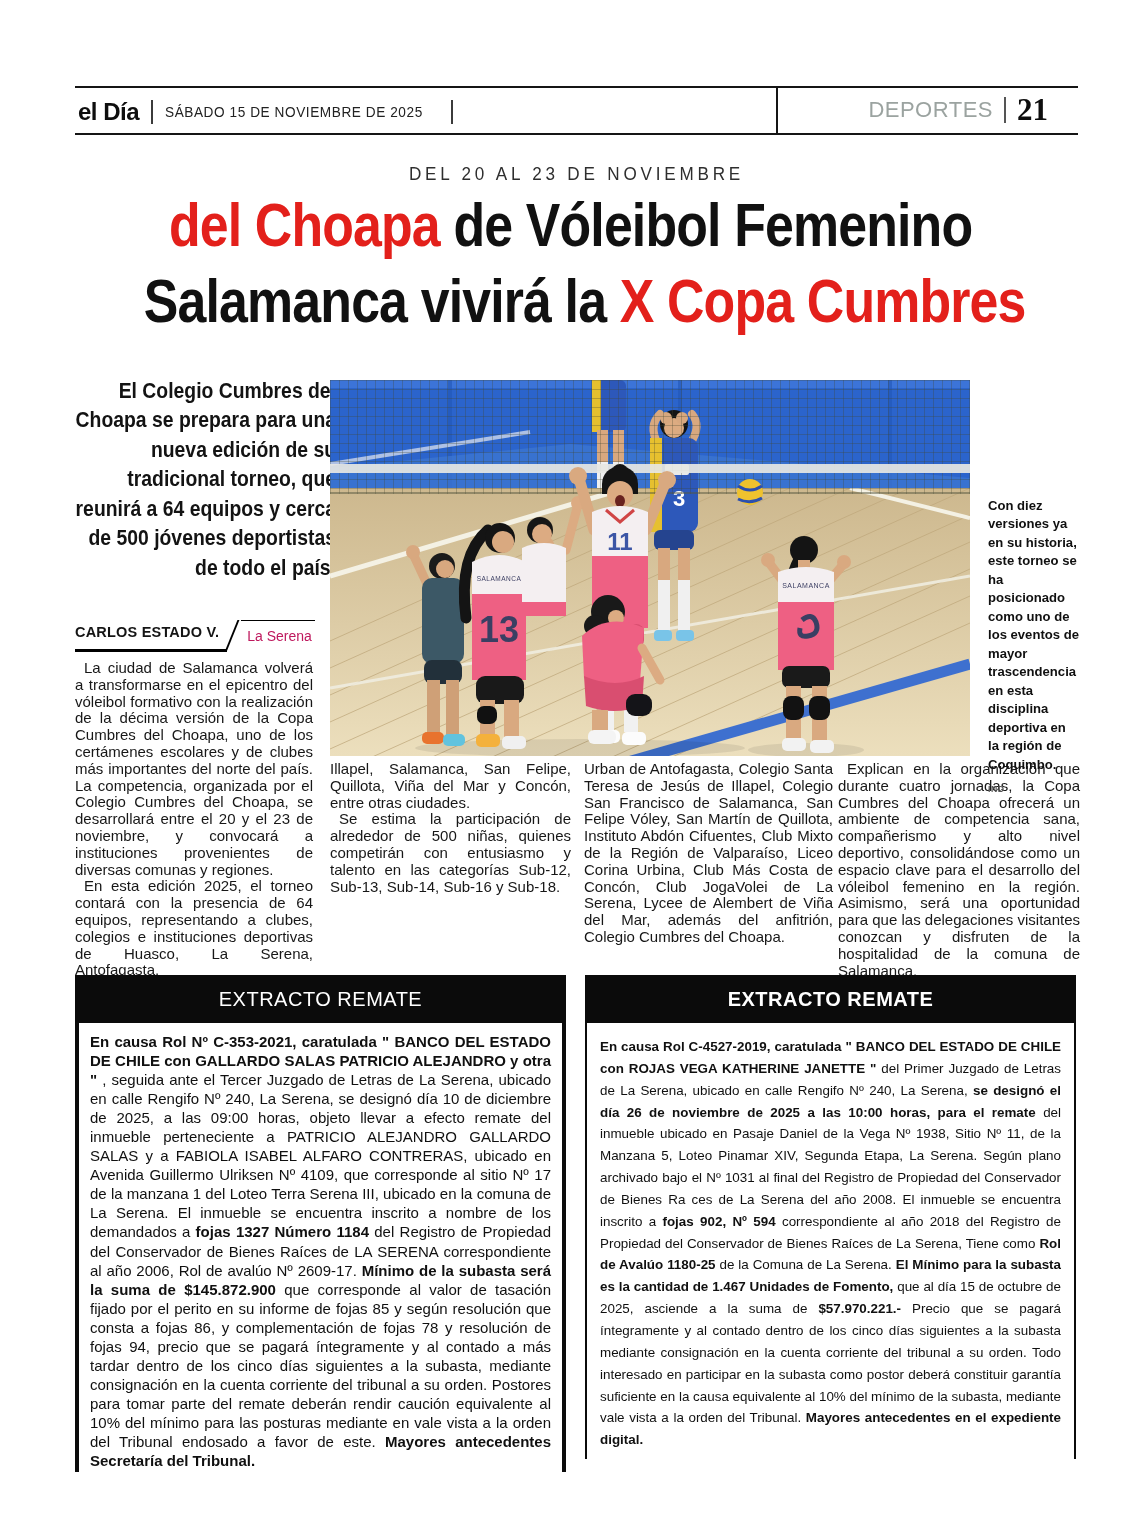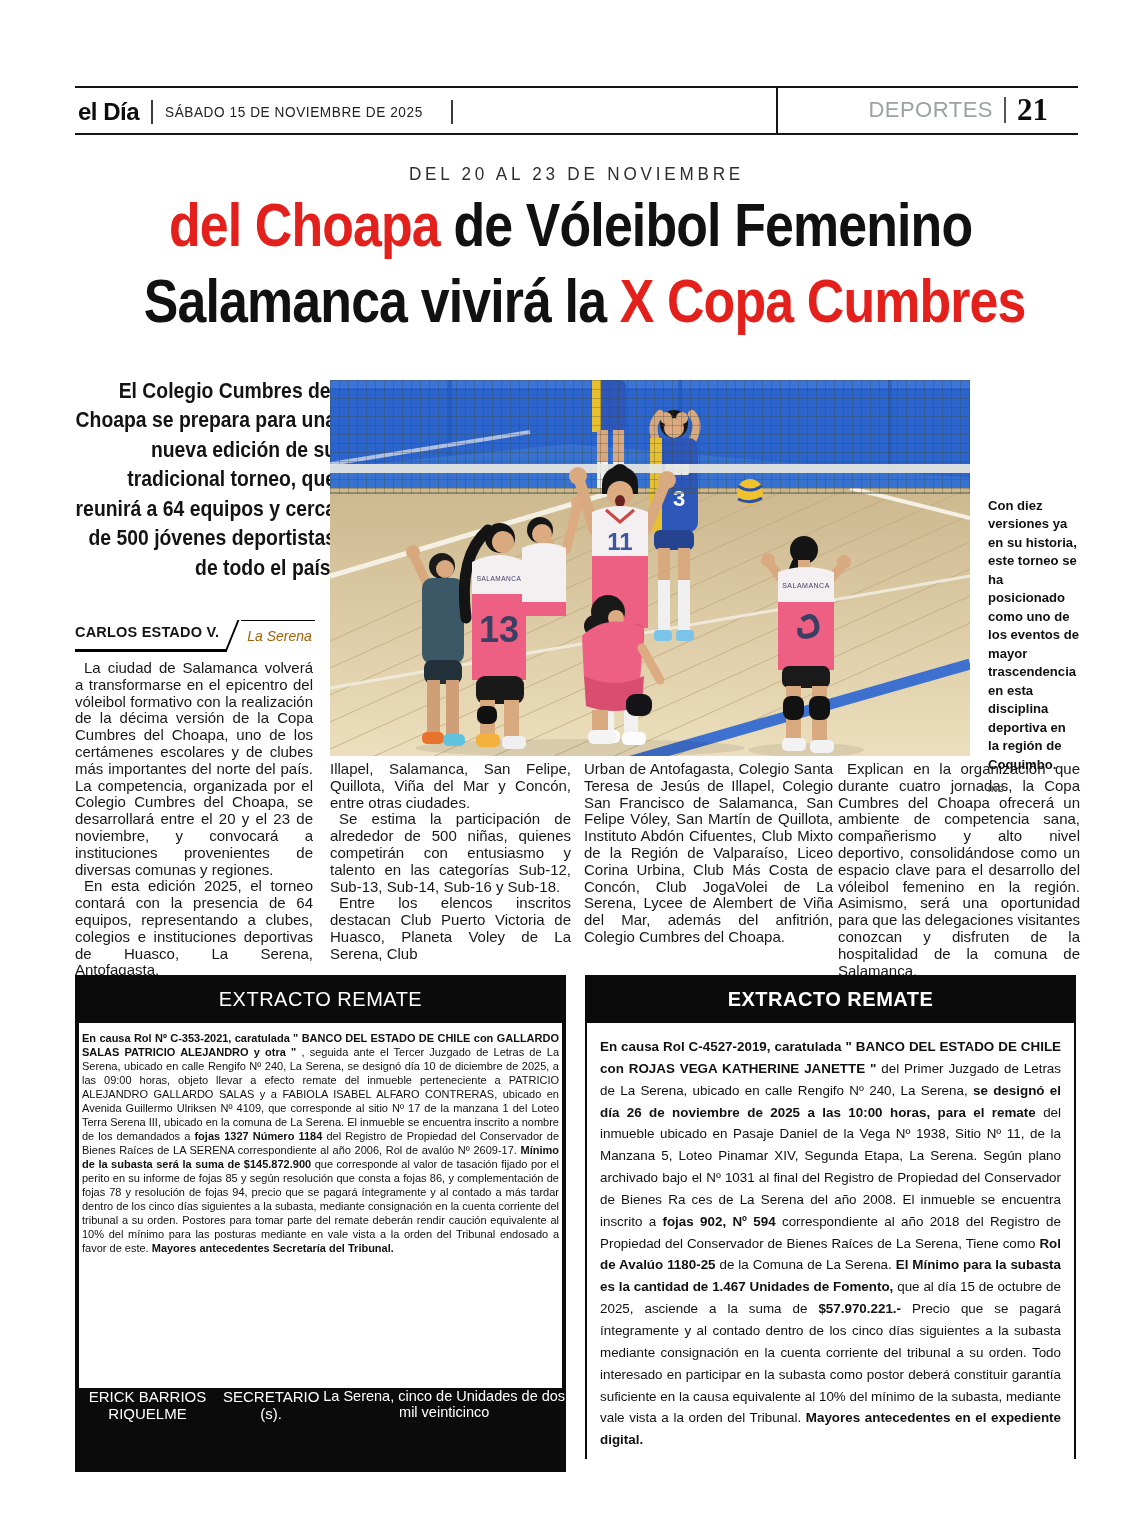--- a/index.html
+++ b/index.html
@@ -36,21 +36,21 @@
   .hl-scale{display:inline-block;transform:scaleX(.85);transform-origin:center;letter-spacing:-1px;}
   .hl-scale .r{color:var(--red);}
   
   .lede{position:absolute;left:40px;top:376px;width:296px;text-align:right;
     font-size:22px;font-weight:700;line-height:1.34;color:#131313;
     transform:scaleX(.88);transform-origin:top right;}
   .byline{position:absolute;left:75px;top:620px;width:240px;display:flex;align-items:stretch;}
   .by-author{font-size:14.5px;font-weight:700;letter-spacing:.2px;border-bottom:3.5px solid #000;
     padding:4px 8px 7px 0;white-space:nowrap;}
   .by-slash{width:2px;background:#000;transform:skewX(-22deg);margin:0 8px 0 4px;height:32px;}
-  .by-loc{flex:1;border-top:1.5px solid #000;padding:7px 0 0 6px;font-size:14px;color:#a16207;font-style:italic;}
+  .by-loc{flex:1;border-top:1.5px solid #000;padding:7px 0 0 6px;font-size:14px;color:#be185d;}
   
   .bodycol{position:absolute;font-size:15px;line-height:1.12;text-align:justify;color:#171717;}
   .bodycol p{text-indent:9px;margin:0;}
   .bodycol.cont p:first-child{text-indent:0;}
   .col1{left:75px;top:660px;width:238px;height:296px;}
   .col2{left:330px;top:761px;width:241px;height:202px;}
   .col3{left:584px;top:761px;width:249px;height:202px;}
   .col4{left:838px;top:761px;width:242px;height:202px;}
   
   .photo{position:absolute;left:330px;top:380px;width:640px;height:376px;background:#2b64cc;overflow:hidden;}
@@ -60,21 +60,21 @@
   .credit{margin-top:9px;font-size:9px;font-weight:700;letter-spacing:.5px;color:#555;}
   
   .notice{position:absolute;display:flex;flex-direction:column;background:#0b0b0b;}
   .notice-left{left:75px;top:975px;width:491px;height:497px;}
   .notice-right{left:585px;top:975px;width:491px;height:484px;}
   .n-head{height:48px;color:#fff;display:flex;align-items:center;justify-content:center;
     font-size:20px;letter-spacing:.5px;flex:0 0 auto;}
   .notice-left .n-head{font-weight:400;}
   .notice-right .n-head{font-weight:700;}
   .n-body{background:#fff;flex:1;text-align:justify;color:#101010;}
-  .notice-left .n-body{margin:0 4px;padding:9px 3px;font-size:11px;line-height:1.27;}
+  .notice-left .n-body{margin:0 4px;padding:9px 11px;font-size:15px;line-height:1.27;}
   .notice-right .n-body{margin:0 2px;padding:13px 13px;font-size:13.4px;line-height:1.63;}
   .n-body .b{font-weight:700;}
   .n-foot{color:#fff;text-align:center;display:flex;flex-direction:row;justify-content:center;gap:3px;flex:0 0 auto;}
   .notice-left .n-foot{height:84px;font-size:15px;}
   .notice-left .n-foot p:last-child{font-size:14.5px;}
   .notice-right .n-foot{height:72px;font-size:14.5px;font-weight:700;}
   .n-foot p{margin:0;}
 </style>
 </head>
 <body>
@@ -112,21 +112,20 @@
     <span class="by-loc">La Serena</span>
   </div>
 
   <div class="bodycol col1">
       <p>La ciudad de Salamanca volverá a transformarse en el epicentro del vóleibol formativo con la realización de la décima versión de la Copa Cumbres del Choapa, uno de los certámenes escolares y de clubes más importantes del norte del país. La competencia, organizada por el Colegio Cumbres del Choapa, se desarrollará entre el 20 y el 23 de noviembre, y convocará a instituciones provenientes de diversas comunas y regiones.</p>
       <p>En esta edición 2025, el torneo contará con la presencia de 64 equipos, representando a clubes, colegios e instituciones deportivas de Huasco, La Serena, Antofagasta,</p>
     </div>
   <div class="bodycol col2 cont">
       <p>Illapel, Salamanca, San Felipe, Quillota, Viña del Mar y Concón, entre otras ciudades.</p>
       <p>Se estima la participación de alrededor de 500 niñas, quienes competirán con entusiasmo y talento en las categorías Sub-12, Sub-13, Sub-14, Sub-16 y Sub-18.</p>
-      <p>Entre los elencos inscritos destacan Club Puerto Victoria de Huasco, Planeta Voley de La Serena, Club</p>
     </div>
   <div class="bodycol col3 cont">
       <p>Urban de Antofagasta, Colegio Santa Teresa de Jesús de Illapel, Colegio San Francisco de Salamanca, San Felipe Vóley, San Martín de Quillota, Instituto Abdón Cifuentes, Club Mixto de la Región de Valparaíso, Liceo Corina Urbina, Club Más Costa de Concón, Club JogaVolei de La Serena, Lycee de Alembert de Viña del Mar, además del anfitrión, Colegio Cumbres del Choapa.</p>
     </div>
   <div class="bodycol col4">
       <p>Explican en la organización que durante cuatro jornadas, la Copa Cumbres del Choapa ofrecerá un ambiente de competencia sana, compañerismo y alto nivel deportivo, consolidándose como un espacio clave para el desarrollo del vóleibol femenino en la región. Asimismo, será una oportunidad para que las delegaciones visitantes conozcan y disfruten de la hospitalidad de la comuna de Salamanca.</p>
     </div>
 
   <div class="photo">
     <svg width="640" height="376" viewBox="0 0 640 376">

